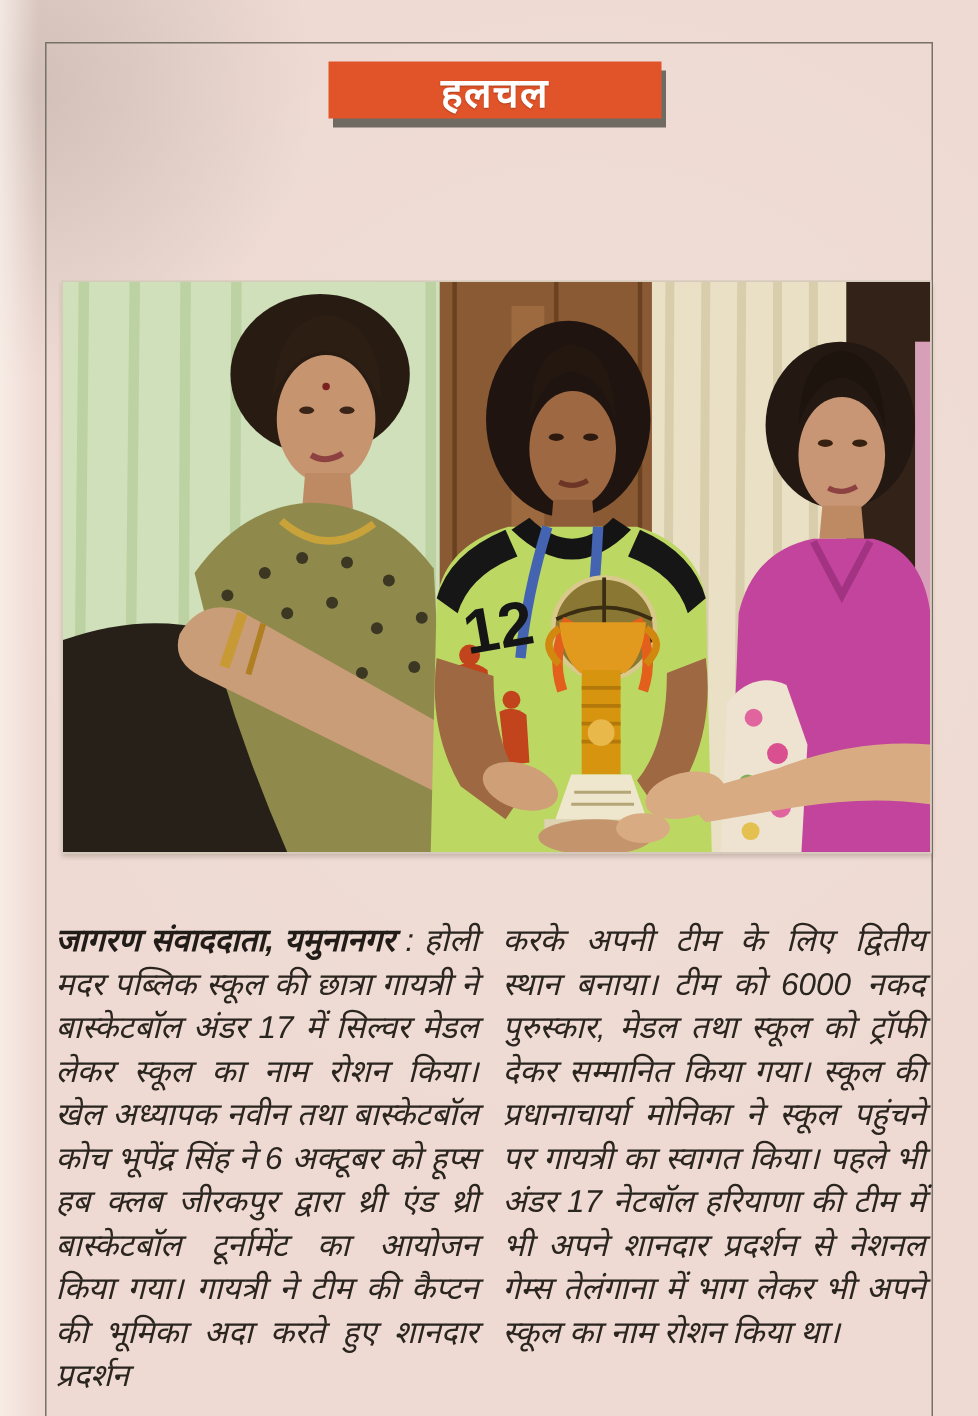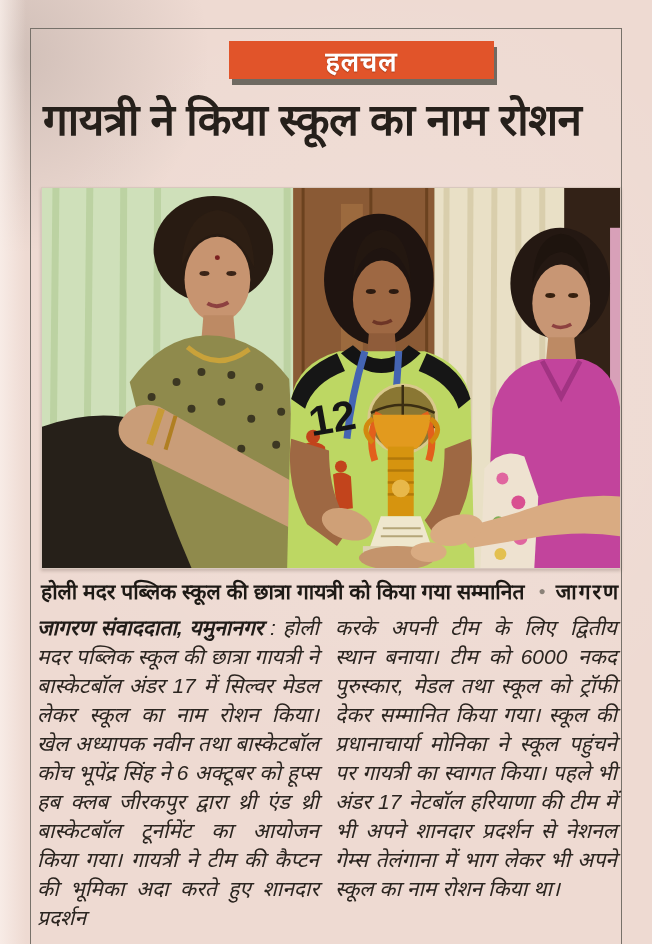--- a/index.html
+++ b/index.html
@@ -16,24 +16,24 @@
       linear-gradient(90deg, rgba(250,240,235,.8) 0px, rgba(250,240,235,0) 26px),
       radial-gradient(circle at 2% 6%, rgba(120,110,105,.25), rgba(120,110,105,0) 18%),
       radial-gradient(circle at 60% 40%, rgba(255,255,255,.12), rgba(0,0,0,0) 60%);
   }
   .article-box{
     position:absolute;left:30px;top:28px;width:592px;height:940px;
     border:1px solid #77716a;
     box-sizing:border-box;
   }
   .banner{
-    position:absolute;left:188px;top:12px;width:265px;height:38px;
+    position:absolute;left:188px;top:12px;width:222px;height:38px;
     background:#e1542a;
     box-shadow:3px 6px 0 #6f6a62;
-    display:flex;align-items:center;justify-content:center;margin-left:10px;
+    display:flex;align-items:center;justify-content:center;
   }
   .banner-label{
     color:#ffffff;font-size:27px;font-weight:bold;letter-spacing:1px;
     text-shadow:0 1px 1px rgba(120,40,10,.5);
   }
   .headline{
     position:absolute;left:12px;top:66px;width:560px;margin:0;
     font-size:44px;line-height:1.15;font-weight:800;color:#26201b;
     letter-spacing:-0.5px;
   }
@@ -67,21 +67,20 @@
 </head>
 <body>
 
 <div class="page">
   <div class="article-box">
 
     <div class="banner">
       <span class="banner-label">हलचल</span>
     </div>
 
-    <h1 class="headline">गायत्री ने किया स्कूल का नाम रोशन</h1>
 
     <div class="photo">
       <svg viewBox="0 0 580 382" preserveAspectRatio="none">
 
         <g>
           <rect x="0" y="0" width="580" height="382" fill="#cfe0ba"></rect>
           <g stroke="#bcd2a2" stroke-width="7">
             <line x1="14" y1="0" x2="10" y2="382"></line>
               <line x1="48" y1="0" x2="44" y2="382"></line>
             <line x1="82" y1="0" x2="80" y2="382"></line>
@@ -214,25 +213,20 @@
 
         <g>
           <ellipse cx="306" cy="338" rx="26" ry="15" fill="#cfa077" transform="rotate(18 306 338)"></ellipse>
           <ellipse cx="416" cy="344" rx="27" ry="15" fill="#d9ab82" transform="rotate(-14 416 344)"></ellipse>
           <ellipse cx="356" cy="372" rx="38" ry="12" fill="#c4946c"></ellipse>
           <ellipse cx="388" cy="366" rx="18" ry="10" fill="#d9ab82"></ellipse>
         </g>
       </svg>
     </div>
 
-    <div class="caption-row">
-      <span class="caption-text">होली मदर पब्लिक स्कूल की छात्रा गायत्री को किया गया सम्मानित</span>
-      <span class="caption-bullet">●</span>
-      <span class="caption-credit">जागरण</span>
-    </div>
 
     <div class="columns">
       <p class="col"><strong class="byline">जागरण संवाददाता, यमुनानगर</strong><span> : </span><span>होली मदर पब्लिक स्कूल की छात्रा गायत्री ने बास्केटबॉल अंडर 17 में सिल्वर मेडल लेकर स्कूल का नाम रोशन किया। खेल अध्यापक नवीन तथा बास्केटबॉल कोच भूपेंद्र सिंह ने 6 अक्टूबर को हूप्स हब क्लब जीरकपुर द्वारा थ्री एंड थ्री बास्केटबॉल टूर्नामेंट का आयोजन किया गया। गायत्री ने टीम की कैप्टन की भूमिका अदा करते हुए शानदार प्रदर्शन</span></p>
       <p class="col">करके अपनी टीम के लिए द्वितीय स्थान बनाया। टीम को 6000 नकद पुरुस्कार, मेडल तथा स्कूल को ट्रॉफी देकर सम्मानित किया गया। स्कूल की प्रधानाचार्या मोनिका ने स्कूल पहुंचने पर गायत्री का स्वागत किया। पहले भी अंडर 17 नेटबॉल हरियाणा की टीम में भी अपने शानदार प्रदर्शन से नेशनल गेम्स तेलंगाना में भाग लेकर भी अपने स्कूल का नाम रोशन किया था।</p>
     </div>
 
   </div>
 </div>
 
 </body></html>

